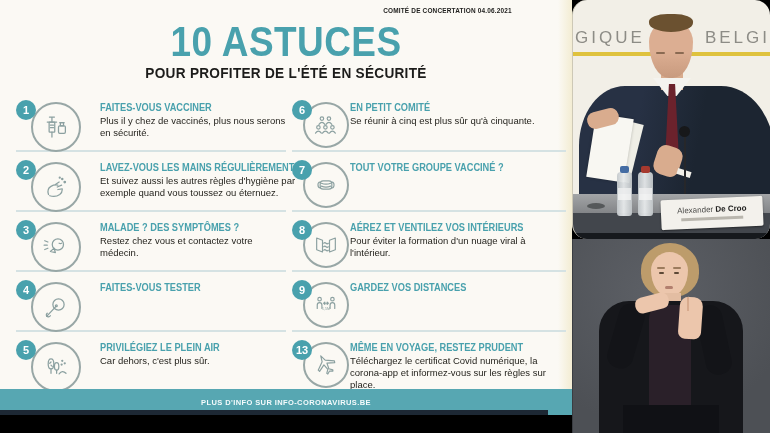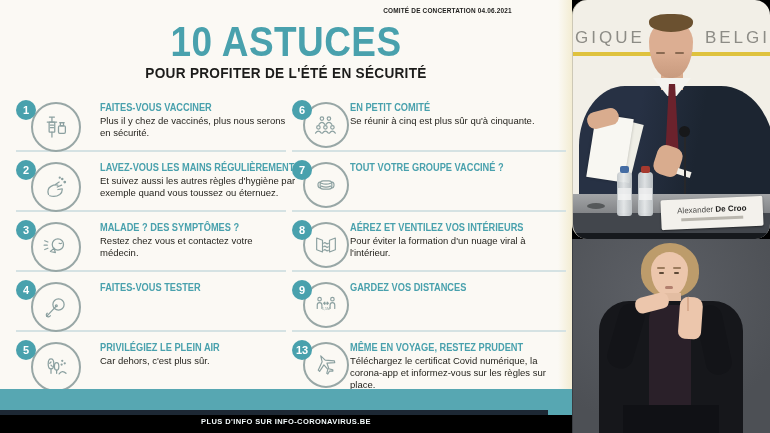--- a/index.html
+++ b/index.html
@@ -27,21 +27,21 @@
          color:#fff;font-size:11px;font-weight:700;display:flex;align-items:center;justify-content:center;z-index:2;}
   .ring{position:absolute;top:2px;border:2px solid #98a7a6;border-radius:50%;background:#fbf9f4;
         display:flex;align-items:center;justify-content:center;}
   .col-left .ring{left:15px;width:46px;height:46px;}
   .col-right .ring{left:11px;width:42px;height:42px;}
   .tip-text{flex:1;padding-top:1px;}
   .tip-heading{color:#49a1ad;font-size:10.5px;font-weight:700;white-space:nowrap;
                transform:scaleX(.88);transform-origin:left top;}
   .tip-body{color:#26251f;font-size:9.5px;line-height:1.24;margin-top:2px;font-weight:400;}
   .footer-bar{position:absolute;left:0;bottom:0;width:572px;height:26px;background:#57a7b2;
-              text-align:center;box-sizing:border-box;padding-top:21px;}
+              text-align:center;box-sizing:border-box;padding-top:2px;}
   .footer-text{color:#f4fbfc;font-size:7.5px;font-weight:700;letter-spacing:.4px;}
   .bottom-strip{position:absolute;left:0;bottom:0;width:548px;height:5px;background:#1d2834;}
   .edge-strip{position:absolute;top:0;left:558px;width:14px;height:407px;
               background:linear-gradient(90deg,rgba(238,228,185,0),rgba(235,224,178,.5));}
 
   
   .video-top{position:absolute;left:572px;top:0;width:198px;height:239px;overflow:hidden;
              background:#f2efe7;border-left:1px solid #cdc8b6;box-sizing:border-box;border-radius:15px;}
   .backdrop-word{position:absolute;top:28px;color:#8d8c86;font-size:17px;letter-spacing:3px;font-weight:400;}
   .word-left{left:2px;} .word-right{right:0px;}

